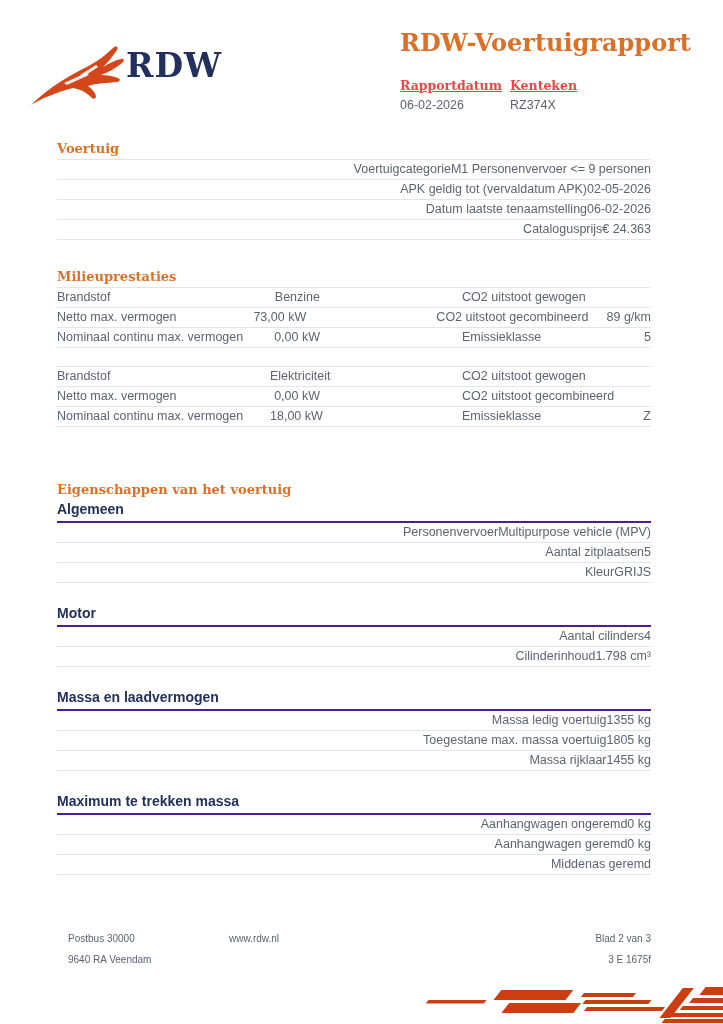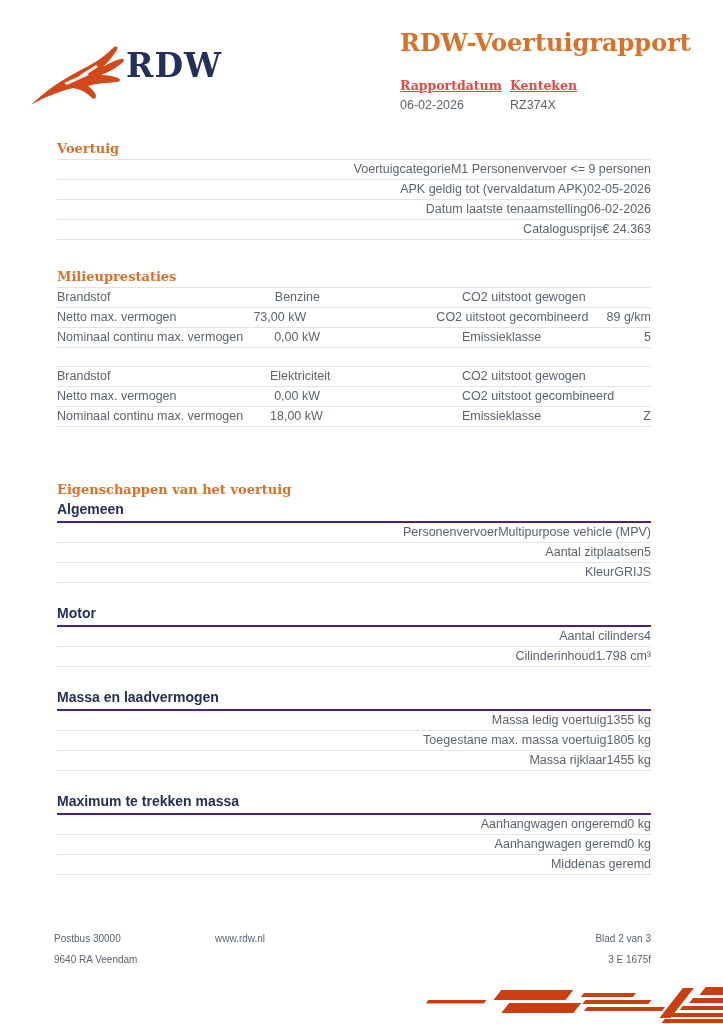--- a/index.html
+++ b/index.html
@@ -63,21 +63,21 @@
   .sect-voertuig{margin-bottom:29px;}
   .sect-milieu{margin-bottom:55px;}
   .subsec{margin-top:22px;}
   .subsec.first{margin-top:2px;}
   .sub-title{
     font-size:14px;font-weight:bold;color:#232f5c;
     padding-bottom:4px;border-bottom:2px solid #4c1d95;
   }
   
   .footer{
-    position:absolute;left:54px;right:72px;top:933px;
+    position:absolute;left:68px;right:72px;top:933px;
     display:flex;font-size:10px;color:#5b6470;
   }
   .fcol-address{width:161px;}
   .fcol-contact{flex:1;}
   .fcol-page{text-align:right;}
   .fline + .fline{margin-top:10px;}
   .stripes{position:absolute;right:0;bottom:0;width:323px;height:40px;}
 </style>
 </head>
 <body>

